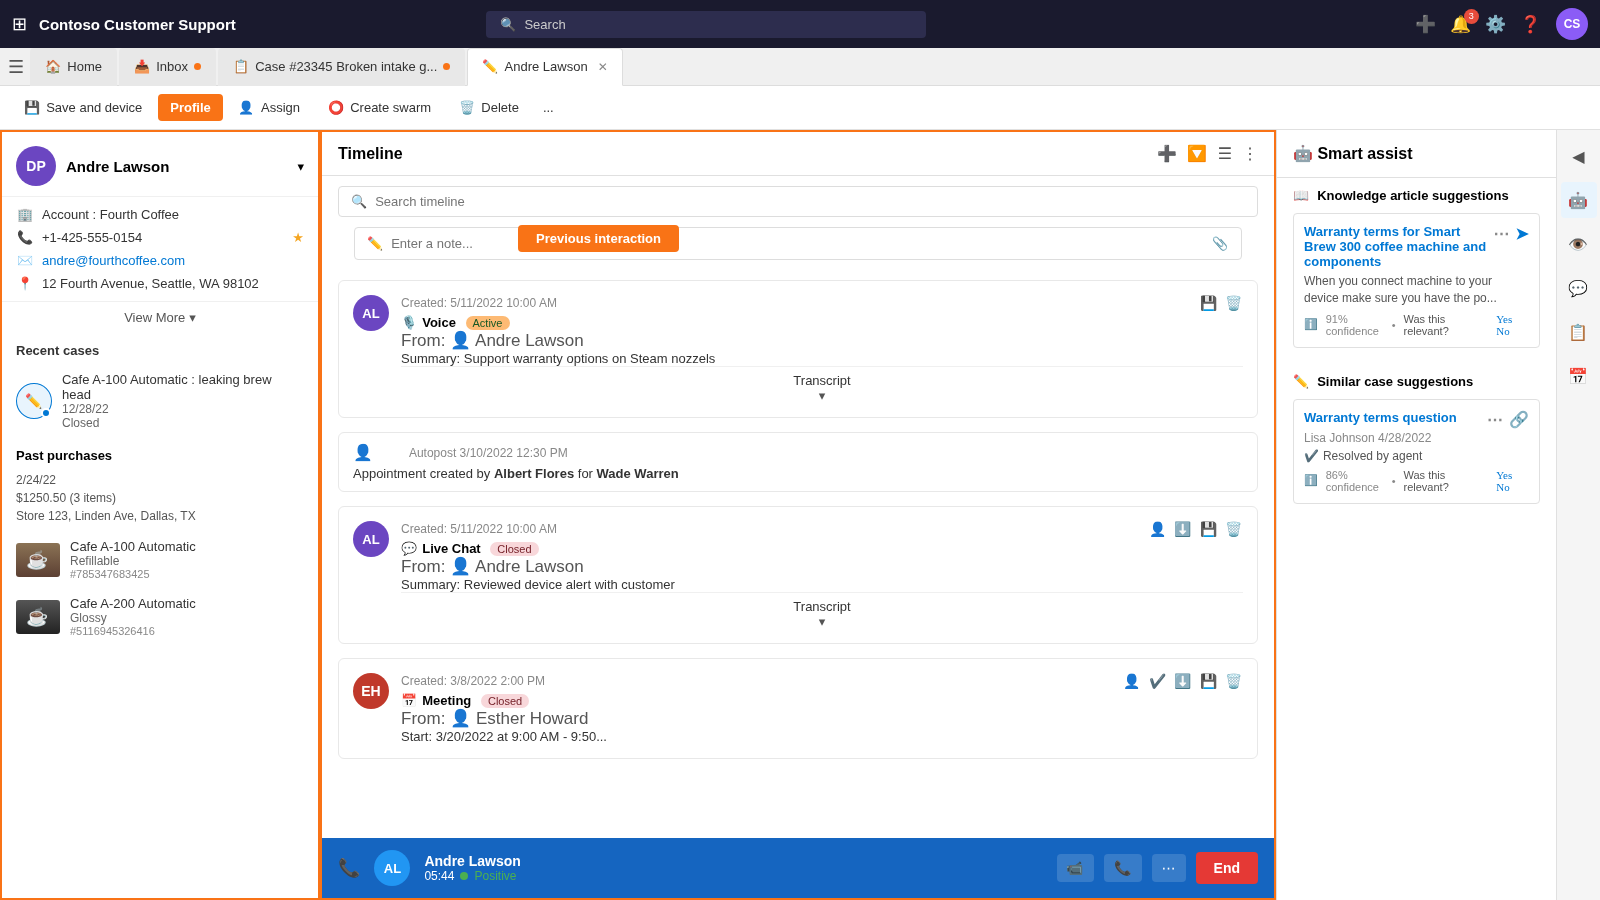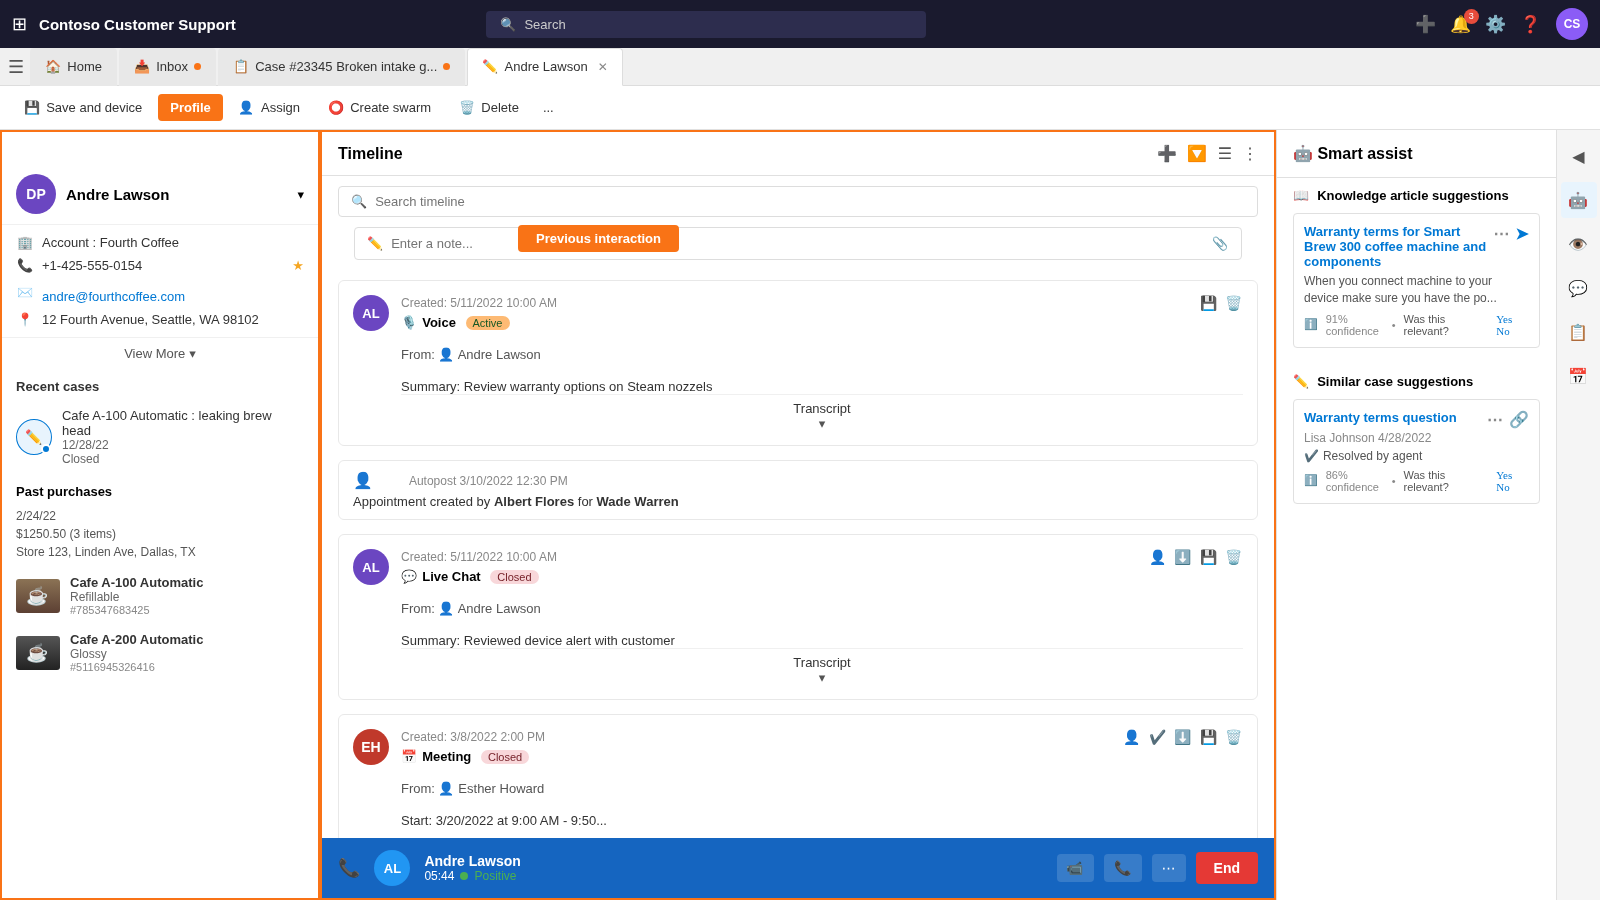--- a/index.html
+++ b/index.html
@@ -56,21 +56,21 @@
     .toolbar-more { padding: 6px 8px; }
 
     
     .left-panel {
       width: 320px; flex-shrink: 0; background: white;
       border-right: 1px solid #e0e0e0; overflow-y: auto;
       border: 2px solid #f97316; position: relative;
     }
     .contact-header {
       display: flex; align-items: center; padding: 14px 14px 10px;
-      gap: 10px; border-bottom: 1px solid #f0f0f0; margin-top: 28px;
+      gap: 10px; border-bottom: 1px solid #f0f0f0;
     }
     .contact-avatar {
       width: 40px; height: 40px; border-radius: 50%;
       background: #6b46c1; color: white; display: flex; align-items: center;
       justify-content: center; font-size: 14px; font-weight: 700; flex-shrink: 0;
     }
     .contact-name { font-size: 15px; font-weight: 600; flex: 1; }
     .contact-info { padding: 10px 14px; display: flex; flex-direction: column; gap: 8px; }
     .info-row { display: flex; align-items: center; gap: 8px; font-size: 13px; color: #333; }
     .info-icon { color: #555; width: 18px; text-align: center; }
@@ -84,21 +84,21 @@
     .recent-case { display: flex; align-items: center; gap: 10px; padding: 8px 14px; }
     .case-icon { width: 36px; height: 36px; border-radius: 50%; background: #e8f4fd; border: 1px solid #0078d4; display: flex; align-items: center; justify-content: center; color: #0078d4; font-size: 14px; position: relative; }
     .case-dot { position: absolute; bottom: 0; right: 0; width: 10px; height: 10px; border-radius: 50%; background: #0078d4; border: 2px solid white; }
     .case-info .case-name { font-size: 13px; color: #333; font-weight: 500; }
     .case-info .case-date { font-size: 12px; color: #666; }
     .case-info .case-status { font-size: 12px; color: #666; }
 
     .past-purchases-title { padding: 10px 14px 6px; font-size: 13px; font-weight: 600; }
     .purchase-item { display: flex; align-items: center; gap: 10px; padding: 8px 14px; }
     .purchase-img { width: 48px; height: 36px; background: #333; border-radius: 3px; display: flex; align-items: center; justify-content: center; overflow: hidden; }
-    .purchase-info .item-name { font-size: 13px; font-weight: 700; color: #333; }
+    .purchase-info .item-name { font-size: 13px; font-weight: 400; color: #333; }
     .purchase-info .item-sub { font-size: 12px; color: #666; }
     .purchase-info .item-sku { font-size: 11px; color: #888; }
     .purchase-date { padding: 4px 14px; font-size: 12px; color: #555; }
     .purchase-amount { padding: 0 14px 4px; font-size: 12px; color: #555; }
     .purchase-store { padding: 0 14px 8px; font-size: 12px; color: #555; }
 
     
     .center-panel { flex: 1; background: white; display: flex; flex-direction: column; position: relative; border: 2px solid #f97316; }
 
     .timeline-header {
@@ -138,21 +138,21 @@
     .tl-actions { display: flex; gap: 8px; }
     .tl-action-icon { color: #888; cursor: pointer; font-size: 14px; }
 
     .tl-item-avatar { width: 36px; height: 36px; border-radius: 50%; flex-shrink: 0; }
 
     .tl-type-badge { display: inline-flex; align-items: center; gap: 5px; font-size: 13px; font-weight: 600; }
     .tl-status { display: inline-block; padding: 1px 7px; border-radius: 10px; font-size: 11px; font-weight: 500; margin-left: 6px; }
     .status-active { background: #fdba74; color: #155724; }
     .status-closed { background: #f8d7da; color: #721c24; }
 
-    .tl-from { font-size: 13px; color: #555; margin: 17px 0; }
+    .tl-from { font-size: 17px; color: #555; margin: 0 0; }
     .tl-summary { font-size: 13px; color: #333; }
 
     .transcript-row { display: flex; align-items: center; justify-content: space-between; padding-top: 6px; border-top: 1px solid #f0f0f0; cursor: pointer; flex-direction: column; }
     .transcript-label { font-size: 13px; color: #333; }
     .transcript-chevron { color: #555; }
 
     .autopost-item { padding: 10px 14px; border: 1px solid #e8e8e8; border-radius: 6px; margin-bottom: 14px; }
     .autopost-header { display: flex; align-items: center; gap: 8px; margin-bottom: 4px; }
     .autopost-icon { color: #888; font-size: 16px; }
     .autopost-meta { font-size: 12px; color: #888; margin-left: 28px; }
@@ -297,21 +297,21 @@
         <span class="info-icon">🏢</span>
         <span class="info-text">Account : Fourth Coffee</span>
       </div>
       <div class="info-row">
         <span class="info-icon">📞</span>
         <span class="info-text">+1-425-555-0154</span>
         <span class="star-icon">★</span>
       </div>
       <div class="info-row">
         <span class="info-icon">✉️</span>
-        <span class="info-text" style="color:#0078d4;margin-top:8px;">andre@fourthcoffee.com</span>
+        <span class="info-text" style="color:#0078d4;">andre@fourthcoffee.com</span>
       </div>
       <div class="info-row">
         <span class="info-icon">📍</span>
         <span class="info-text">12 Fourth Avenue, Seattle, WA 98102</span>
       </div>
     </div>
     <div class="view-more">
       <span>View More</span>
       <span>▾</span>
     </div>
@@ -395,21 +395,21 @@
               </div>
             </div>
             <div style="margin-top:4px;">
               <span class="tl-type-badge">
                 <span>🎙️</span>
                 <span>Voice</span>
               </span>
               <span class="tl-status status-active">Active</span>
             </div>
             <div class="tl-from">From: 👤 <span>Andre Lawson</span></div>
-            <div class="tl-summary">Summary: <span>Review warranty options on Steam nozzels</span></div>
+            <div class="tl-summary">Summary: <span>Support warranty options on Steam nozzels</span></div>
             <div class="transcript-row">
               <span class="transcript-label">Transcript</span>
               <span class="transcript-chevron">▾</span>
             </div>
           </div>
         </div>
       </div>
 
       <div class="autopost-item">
         <div class="autopost-header">

